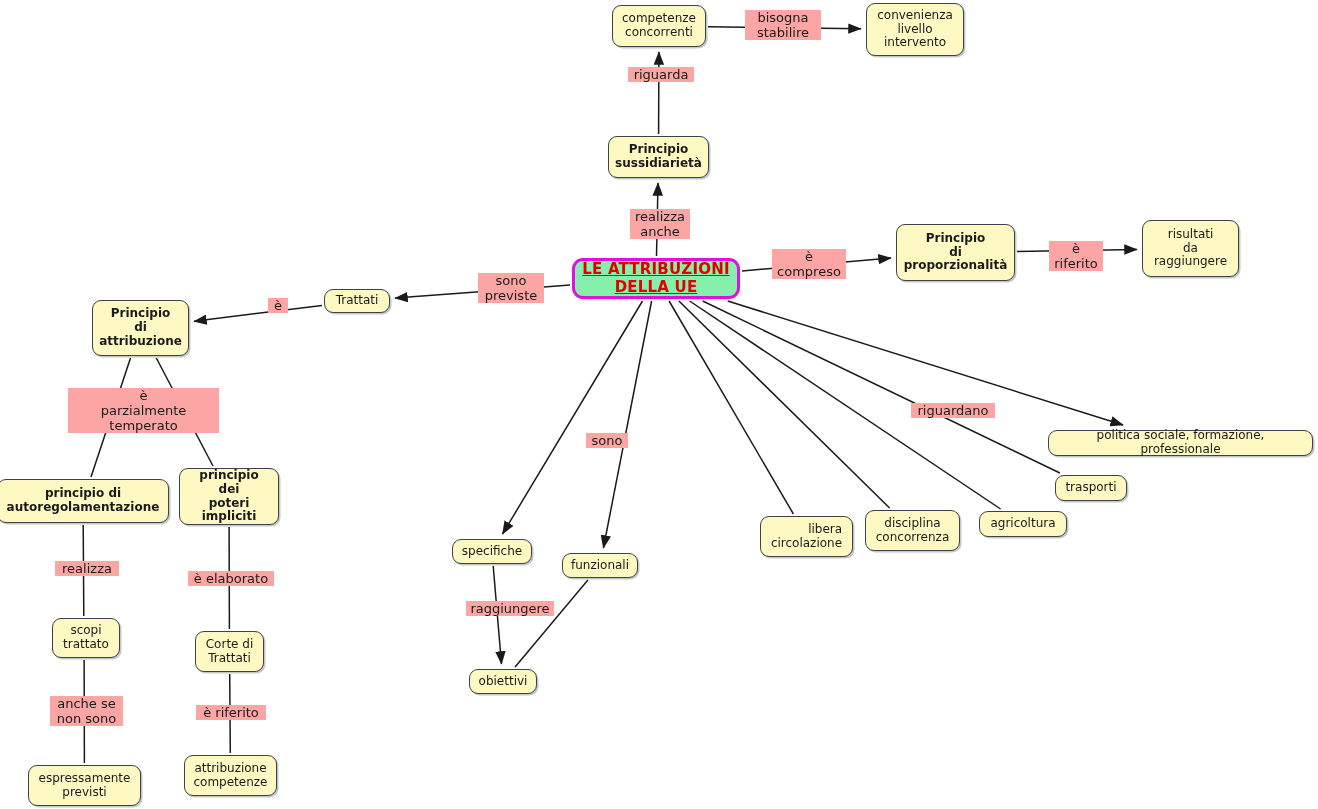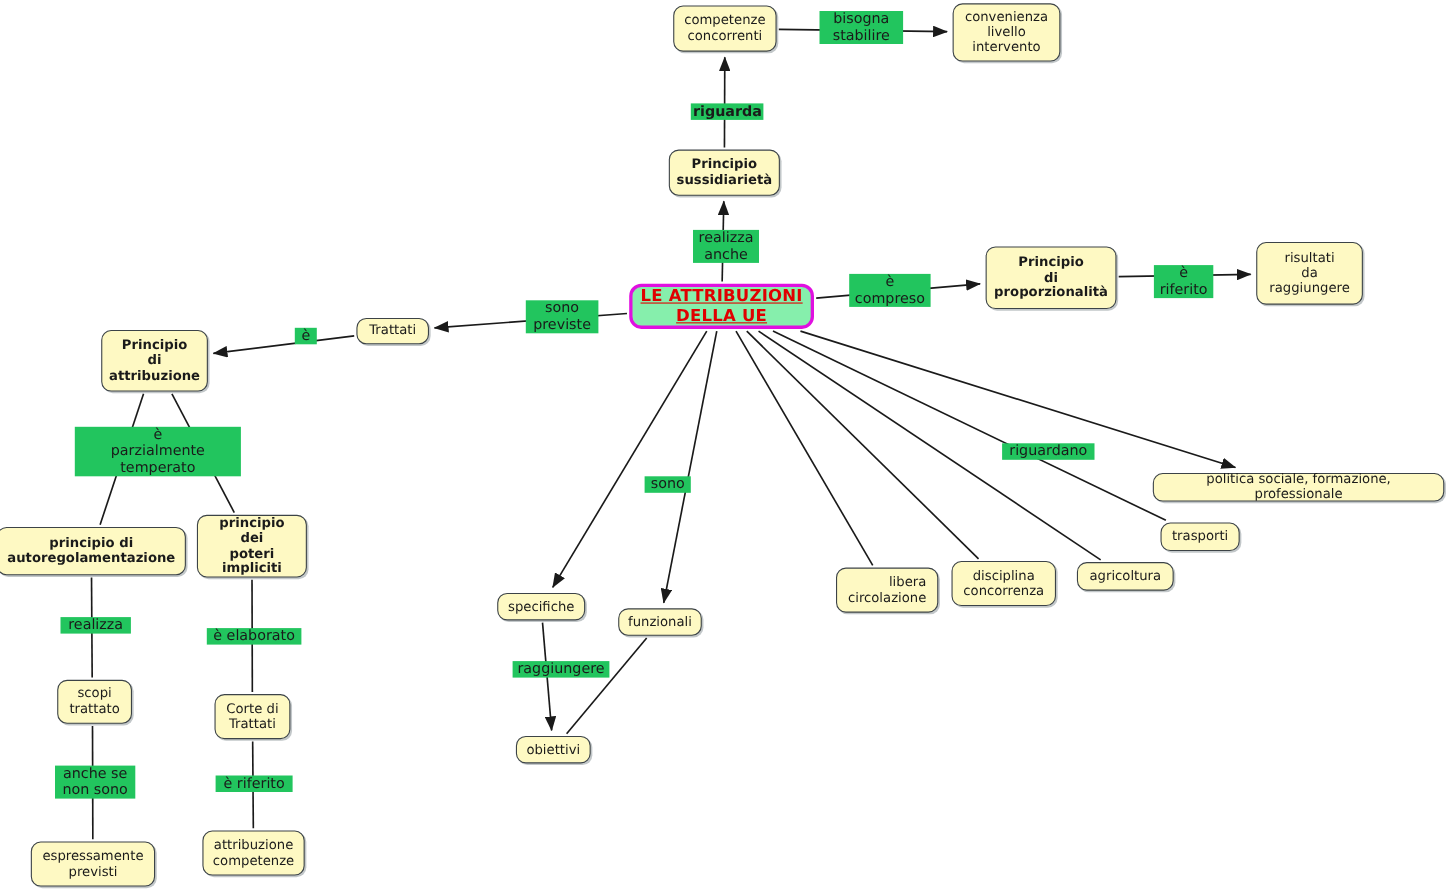--- a/index.html
+++ b/index.html
@@ -35,21 +35,21 @@
     letter-spacing:0.2px;
     box-shadow:none;
   }
   .link-label{
     position:absolute;
     font-size:13px;
     line-height:1.16;
     color:#1a1a1a;
     text-align:center;
     white-space:pre-line;
-    background:#22c55e;
+    background:#fca5a5;
     padding:0 2px;
   }
 </style>
 </head>
 <body>
 
 <div id="canvas">
 
   <svg id="edges" viewBox="0 0 1318 809">
     <defs>
@@ -123,21 +123,21 @@
 circolazione</span></div>
       <div class="node" style="left: 865px; top: 510px; width: 95px; height: 41px;"><span>disciplina
 concorrenza</span></div>
       <div class="node" style="left: 979px; top: 511px; width: 88px; height: 26px;"><span>agricoltura</span></div>
       <div class="node" style="left: 1055px; top: 475px; width: 72px; height: 26px;"><span>trasporti</span></div>
       <div class="node" style="left: 1048px; top: 430px; width: 265px; height: 26px;"><span>politica sociale, formazione, professionale</span></div>
     </div>
   <div id="labels-layer">
       <div class="link-label" style="left: 745px; top: 10px; width: 72px;">bisogna
 stabilire</div>
-      <div class="link-label" style="left: 628px; top: 94px; width: 62px; font-weight: bold;">riguarda</div>
+      <div class="link-label" style="left: 628px; top: 67px; width: 62px;">riguarda</div>
       <div class="link-label" style="left: 630px; top: 209px; width: 56px;">realizza
 anche</div>
       <div class="link-label" style="left: 772px; top: 249px; width: 70px;">è
 compreso</div>
       <div class="link-label" style="left: 1049px; top: 241px; width: 50px;">è
 riferito</div>
       <div class="link-label" style="left: 478px; top: 273px; width: 62px;">sono
 previste</div>
       <div class="link-label" style="left: 268px; top: 298px; width: 16px;">è</div>
       <div class="link-label" style="left: 68px; top: 388px; width: 147px;">è

